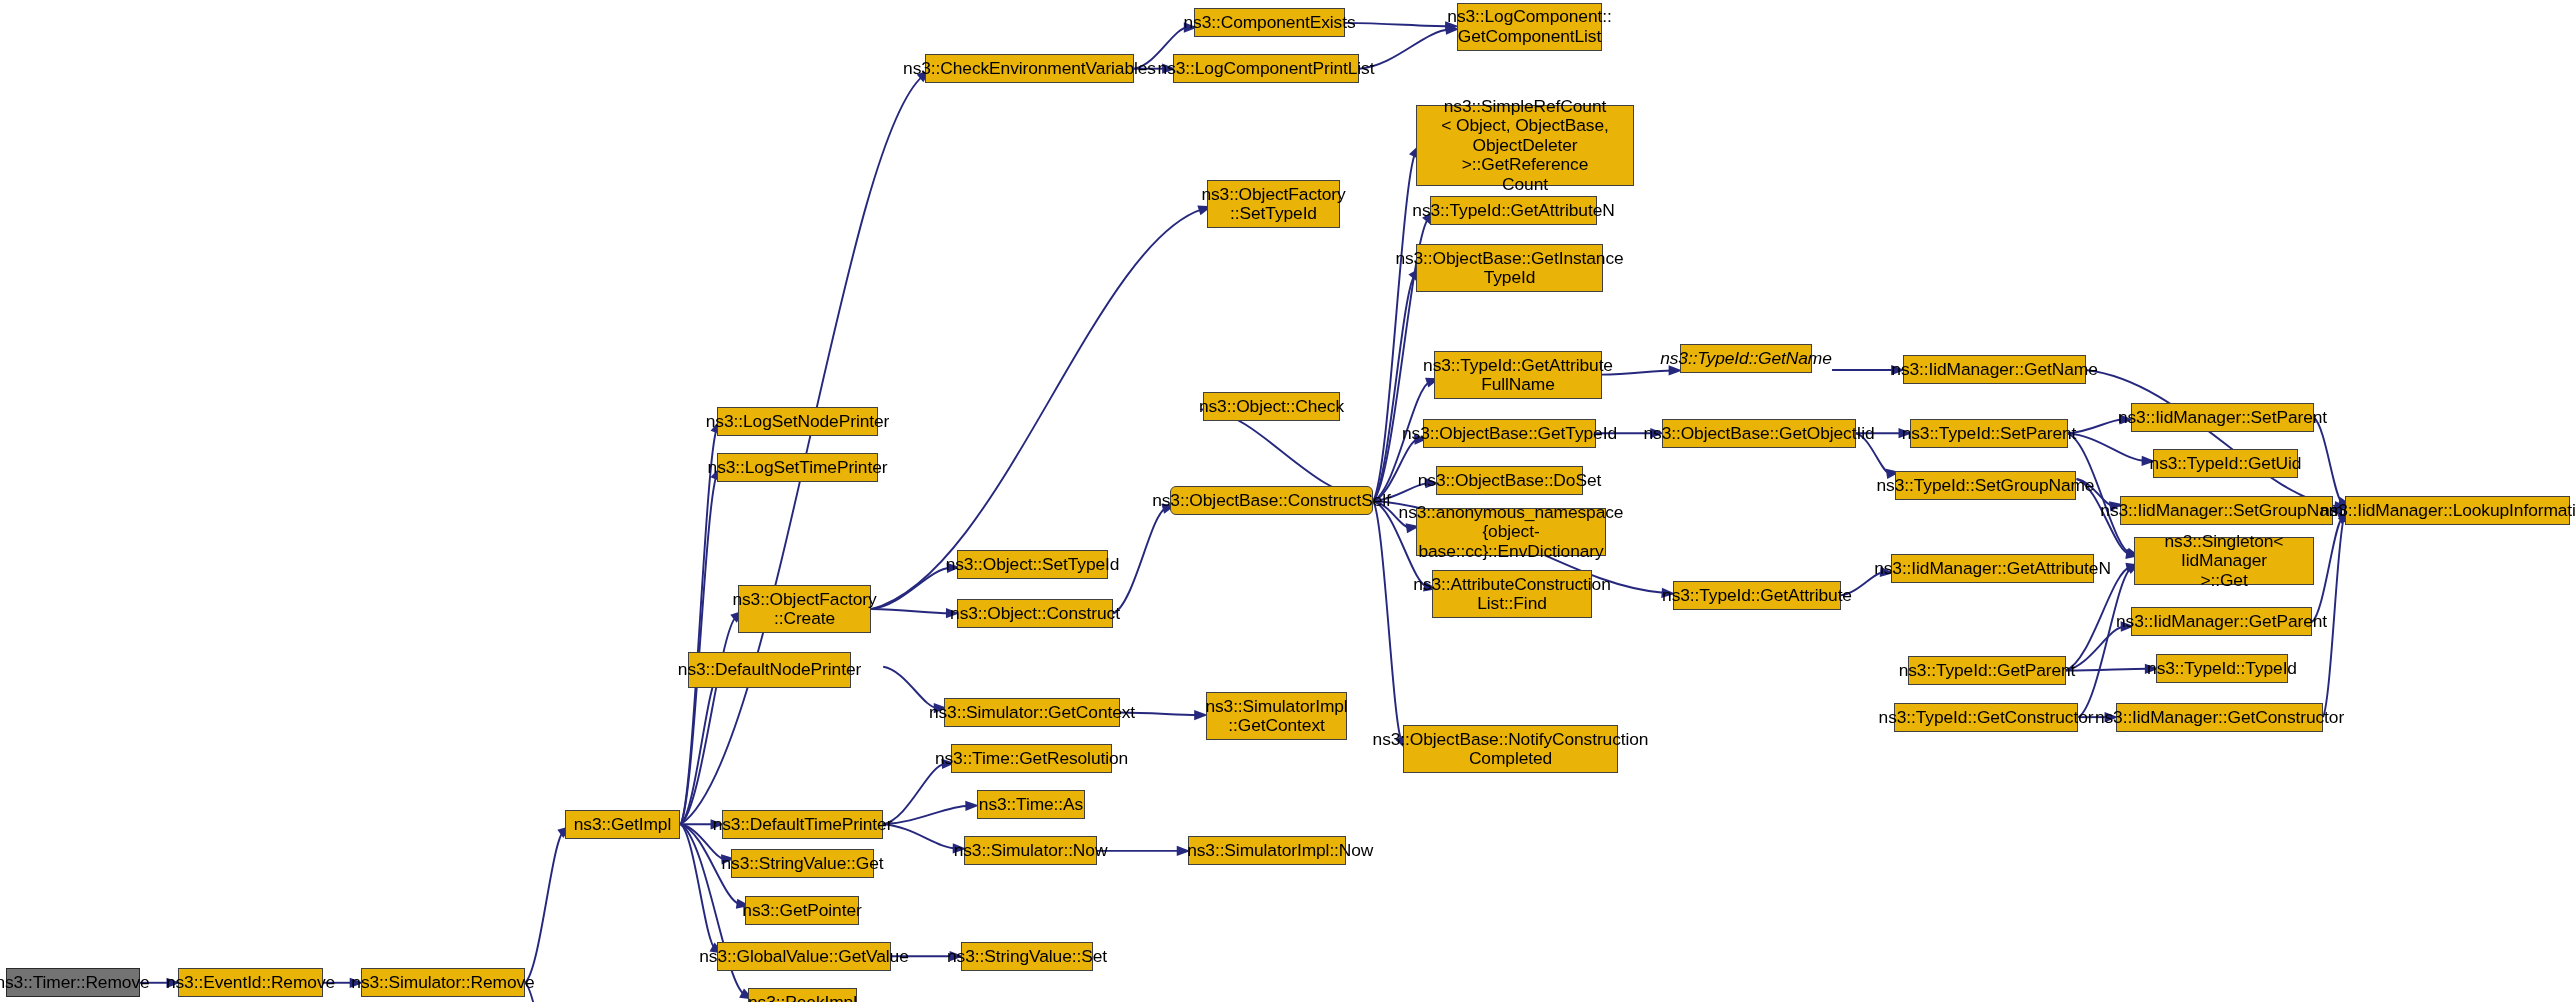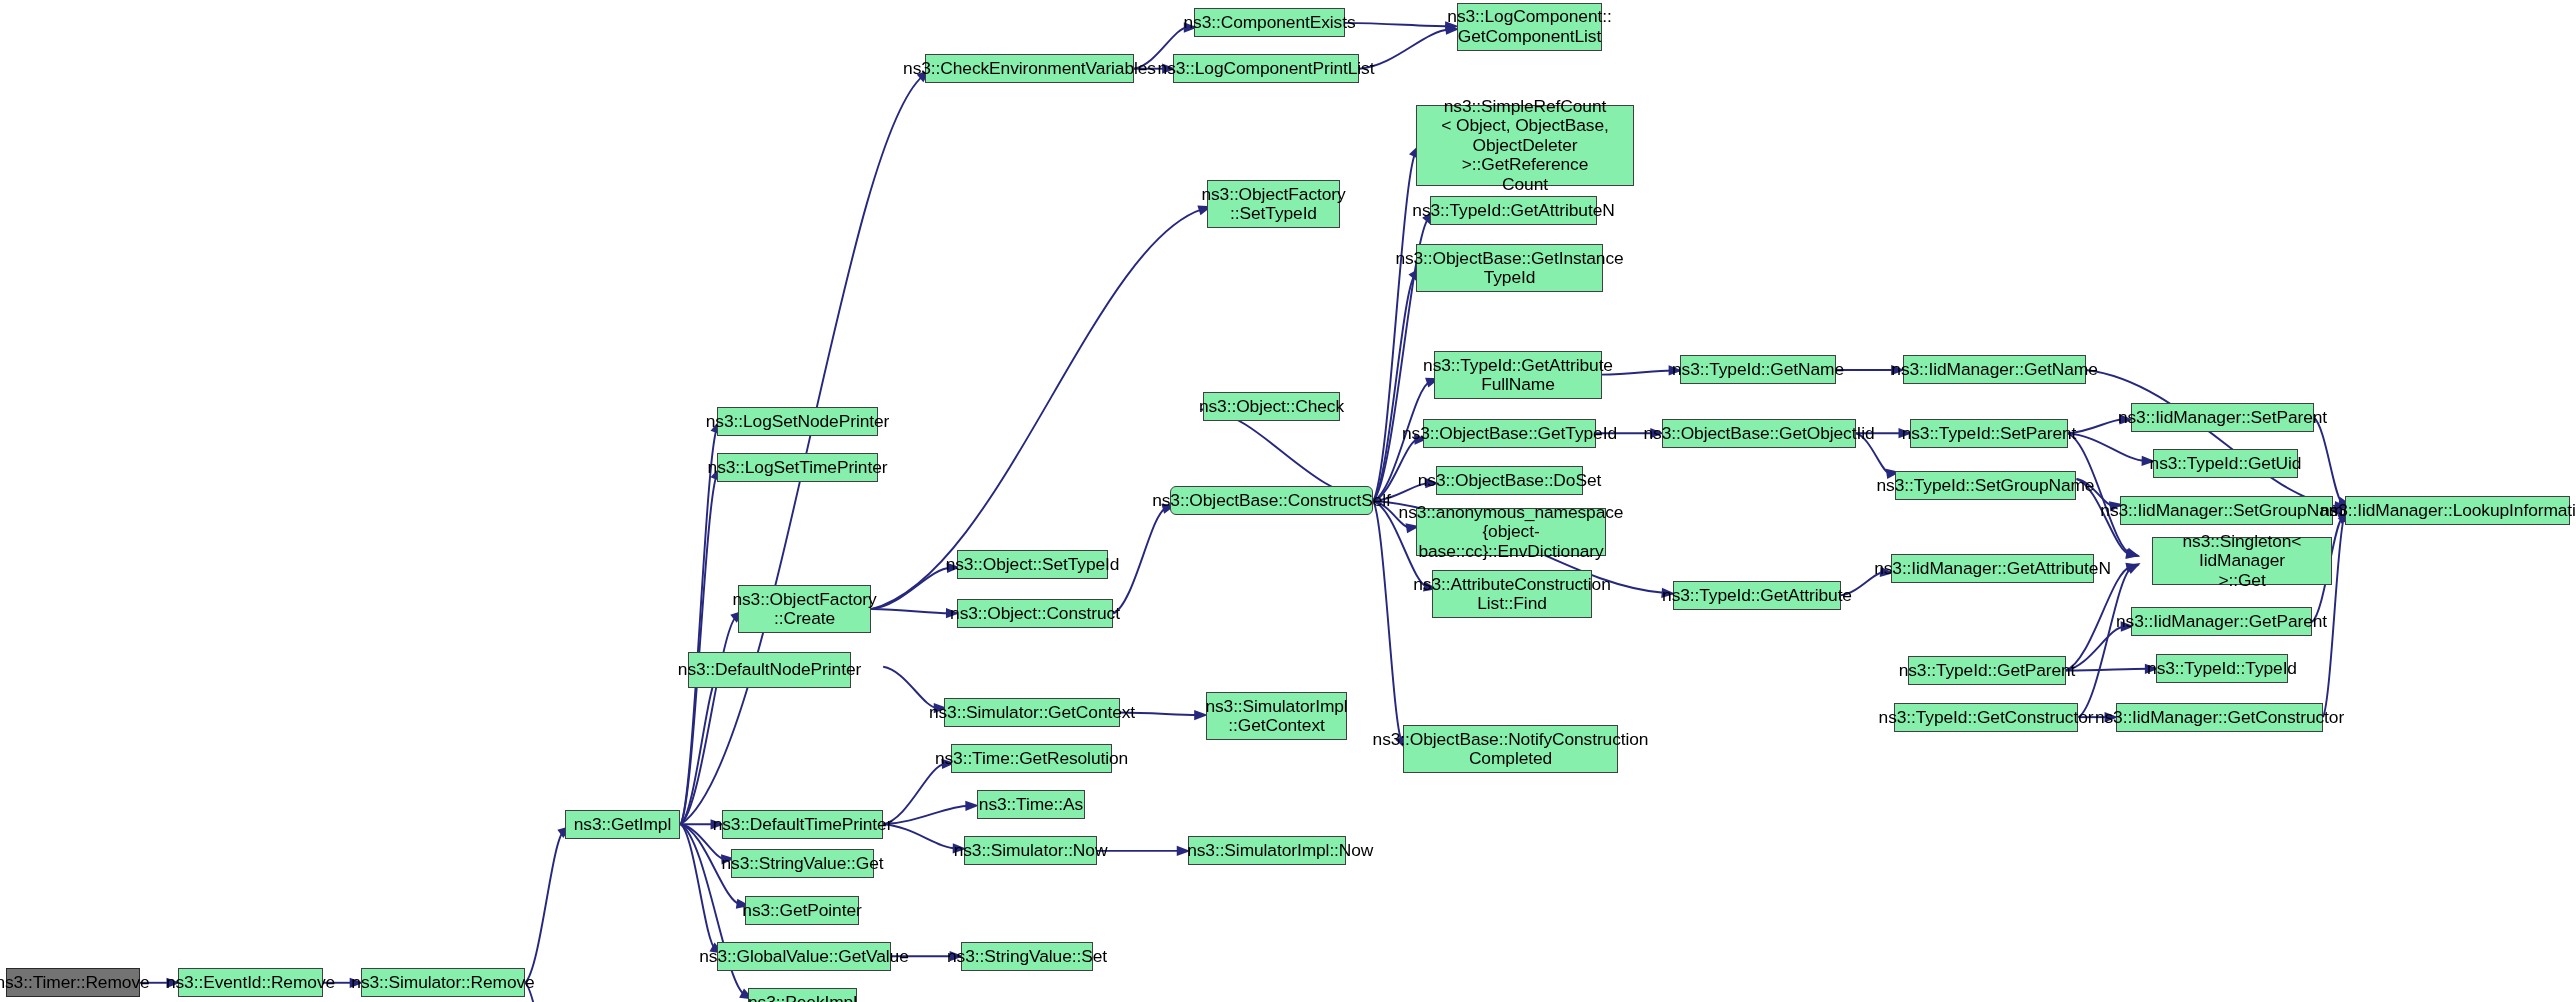--- a/index.html
+++ b/index.html
@@ -9,21 +9,21 @@
     width:2576px;
     height:1002px;
     background:#ffffff;
     font-family:"Liberation Sans","DejaVu Sans",sans-serif;
     overflow:hidden;
   }
   svg#edges{position:absolute;left:0;top:0;width:2576px;height:1002px;pointer-events:none;}
   .node{
     position:absolute;
     box-sizing:border-box;
-    background:#86efac;
+    background:#eab308;
     border:1.5px solid #404040;
     color:#000000;
     font-size:17.4px;
     line-height:1.12;
     display:flex;
     align-items:center;
     justify-content:center;
     text-align:center;
     white-space:pre-line;
     letter-spacing:-0.1px;
@@ -205,33 +205,33 @@
       <div class="node" style="left: 1434px; top: 351px; width: 168px; height: 48px;">ns3::TypeId::GetAttribute
 FullName</div>
       <div class="node" style="left: 1423px; top: 419px; width: 173px; height: 29px;">ns3::ObjectBase::GetTypeId</div>
       <div class="node" style="left: 1436px; top: 466px; width: 147px; height: 29px;">ns3::ObjectBase::DoSet</div>
       <div class="node" style="left: 1416px; top: 508px; width: 190px; height: 48px;">ns3::anonymous_namespace
 {object-base::cc}::EnvDictionary</div>
       <div class="node" style="left: 1432px; top: 570px; width: 160px; height: 48px;">ns3::AttributeConstruction
 List::Find</div>
       <div class="node" style="left: 1403px; top: 725px; width: 215px; height: 48px;">ns3::ObjectBase::NotifyConstruction
 Completed</div>
-      <div class="node" style="left: 1680px; top: 355px; width: 156px; height: 29px;">ns3::TypeId::GetName</div>
+      <div class="node" style="left: 1680px; top: 344px; width: 132px; height: 29px; font-style: italic;">ns3::TypeId::GetName</div>
       <div class="node" style="left: 1662px; top: 419px; width: 194px; height: 29px;">ns3::ObjectBase::GetObjectIid</div>
       <div class="node" style="left: 1673px; top: 581px; width: 168px; height: 29px;">ns3::TypeId::GetAttribute</div>
       <div class="node" style="left: 1903px; top: 355px; width: 183px; height: 29px;">ns3::IidManager::GetName</div>
       <div class="node" style="left: 1910px; top: 419px; width: 158px; height: 29px;">ns3::TypeId::SetParent</div>
       <div class="node" style="left: 1895px; top: 471px; width: 181px; height: 29px;">ns3::TypeId::SetGroupName</div>
       <div class="node" style="left: 1891px; top: 554px; width: 203px; height: 29px;">ns3::IidManager::GetAttributeN</div>
       <div class="node" style="left: 1908px; top: 656px; width: 158px; height: 29px;">ns3::TypeId::GetParent</div>
       <div class="node" style="left: 1894px; top: 703px; width: 184px; height: 29px;">ns3::TypeId::GetConstructor</div>
       <div class="node" style="left: 2131px; top: 403px; width: 183px; height: 29px;">ns3::IidManager::SetParent</div>
       <div class="node" style="left: 2153px; top: 449px; width: 145px; height: 29px;">ns3::TypeId::GetUid</div>
       <div class="node" style="left: 2120px; top: 496px; width: 213px; height: 29px;">ns3::IidManager::SetGroupName</div>
-      <div class="node" style="left: 2134px; top: 537px; width: 180px; height: 48px; margin-left: 18px;">ns3::Singleton&lt; IidManager
+      <div class="node" style="left: 2134px; top: 537px; width: 180px; height: 48px;">ns3::Singleton&lt; IidManager
 &gt;::Get</div>
       <div class="node" style="left: 2131px; top: 607px; width: 181px; height: 29px;">ns3::IidManager::GetParent</div>
       <div class="node" style="left: 2156px; top: 654px; width: 132px; height: 29px;">ns3::TypeId::TypeId</div>
       <div class="node" style="left: 2116px; top: 703px; width: 207px; height: 29px;">ns3::IidManager::GetConstructor</div>
       <div class="node" style="left: 2345px; top: 496px; width: 225px; height: 29px;">ns3::IidManager::LookupInformation</div>
     </div>
 </div>
 
 
 </body></html>

